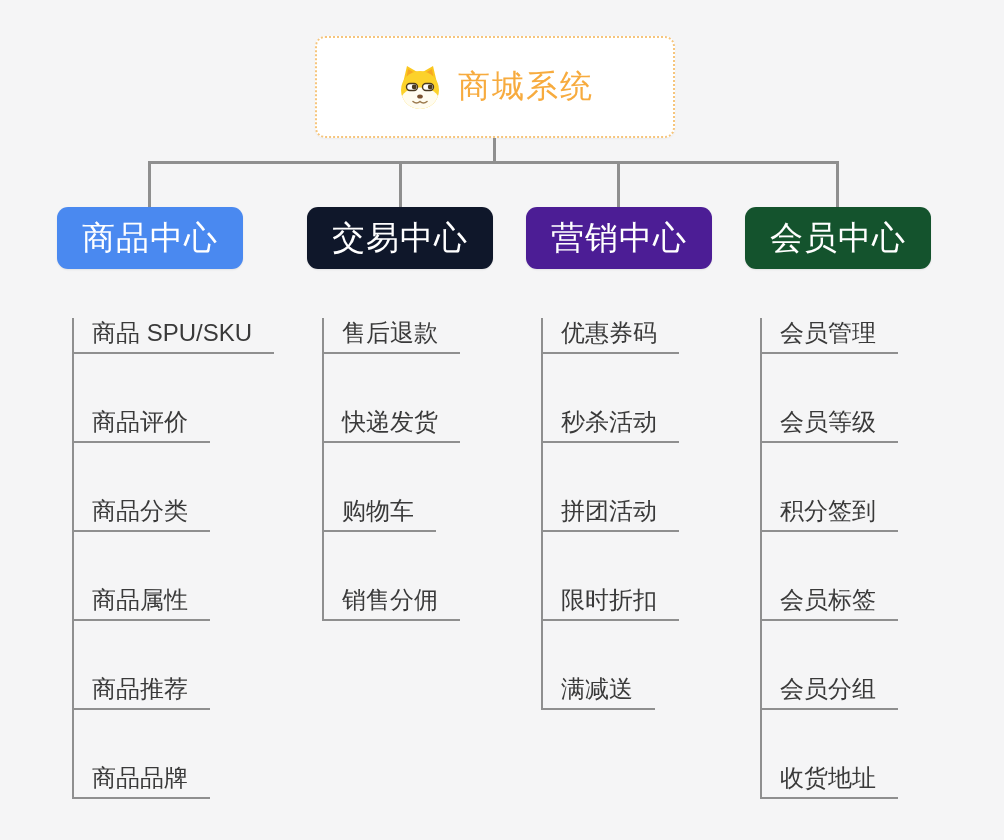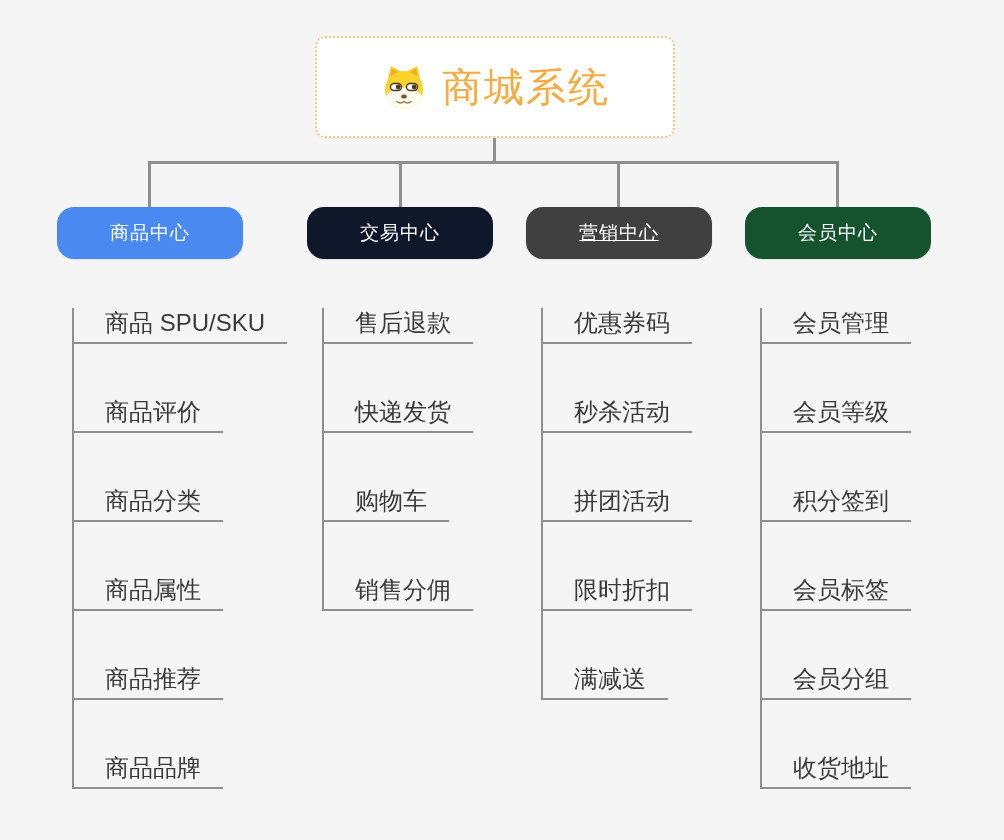--- a/index.html
+++ b/index.html
@@ -20,21 +20,21 @@
     width:360px; height:102px;
     background:#ffffff;
     border:2px dotted #f6c57c;
     border-radius:10px;
     box-sizing:border-box;
     display:flex; align-items:center; justify-content:center;
     gap:14px;
     box-shadow:0 1px 2px rgba(0,0,0,0.04);
   }
   .root-title {
-    font-size:40px;
+    font-size:32px;
     letter-spacing:2px;
     color:#f7ab3e;
     white-space:nowrap;
   }
   .doge { width:48px; height:48px; flex:0 0 auto; }
 
   
   .conn { position:absolute; background:#8f8f8f; }
   .conn-stub  { left:493px; top:138px; width:3px;  height:24px; }
   .conn-hline { left:148px; top:161px; width:691px; height:3px; }
@@ -45,38 +45,38 @@
   .drop-3 { left:836px; }
 
   
   .branch { position:absolute; top:207px; }
   .branch-0 { left:57px; }
   .branch-1 { left:307px; }
   .branch-2 { left:526px; }
   .branch-3 { left:745px; }
 
   .branch-header {
-    width:186px; height:52px;
-    border-radius:17px;
+    width:186px; height:62px;
+    border-radius:11px;
     color:#ffffff;
-    font-size:19px;
+    font-size:33px;
     letter-spacing:1px;
     display:flex; align-items:center; justify-content:center;
     white-space:nowrap;
     box-shadow:0 1px 2px rgba(0,0,0,0.08);
   }
 
   .branch-children {
     margin-left:15px;
     border-left:2px solid #8f8f8f;
   }
   .child-node {
     width:fit-content;
     margin-top:53px;
-    padding:0 22px 4px 31px;
+    padding:0 22px 4px 18px;
     border-bottom:2px solid #8f8f8f;
     font-size:24px;
     color:#3a3a3a;
     line-height:30px;
     white-space:nowrap;
     cursor:default;
   }
   .child-node:first-child { margin-top:49px; }
 </style>
 </head>
@@ -135,21 +135,21 @@
     <div class="branch-header" style="background-color: #0f172a;">交易中心</div>
     <div class="branch-children">
       <div class="child-node">售后退款</div>
       <div class="child-node">快递发货</div>
       <div class="child-node">购物车</div>
       <div class="child-node">销售分佣</div>
     </div>
   </div>
 
   <div class="branch branch-2">
-    <div class="branch-header" style="background-color: #404040; text-decoration: underline;">营销中心</div>
+    <div class="branch-header" style="background-color: #4c1d95;">营销中心</div>
     <div class="branch-children">
       <div class="child-node">优惠券码</div>
       <div class="child-node">秒杀活动</div>
       <div class="child-node">拼团活动</div>
       <div class="child-node">限时折扣</div>
       <div class="child-node">满减送</div>
     </div>
   </div>
 
   <div class="branch branch-3">

